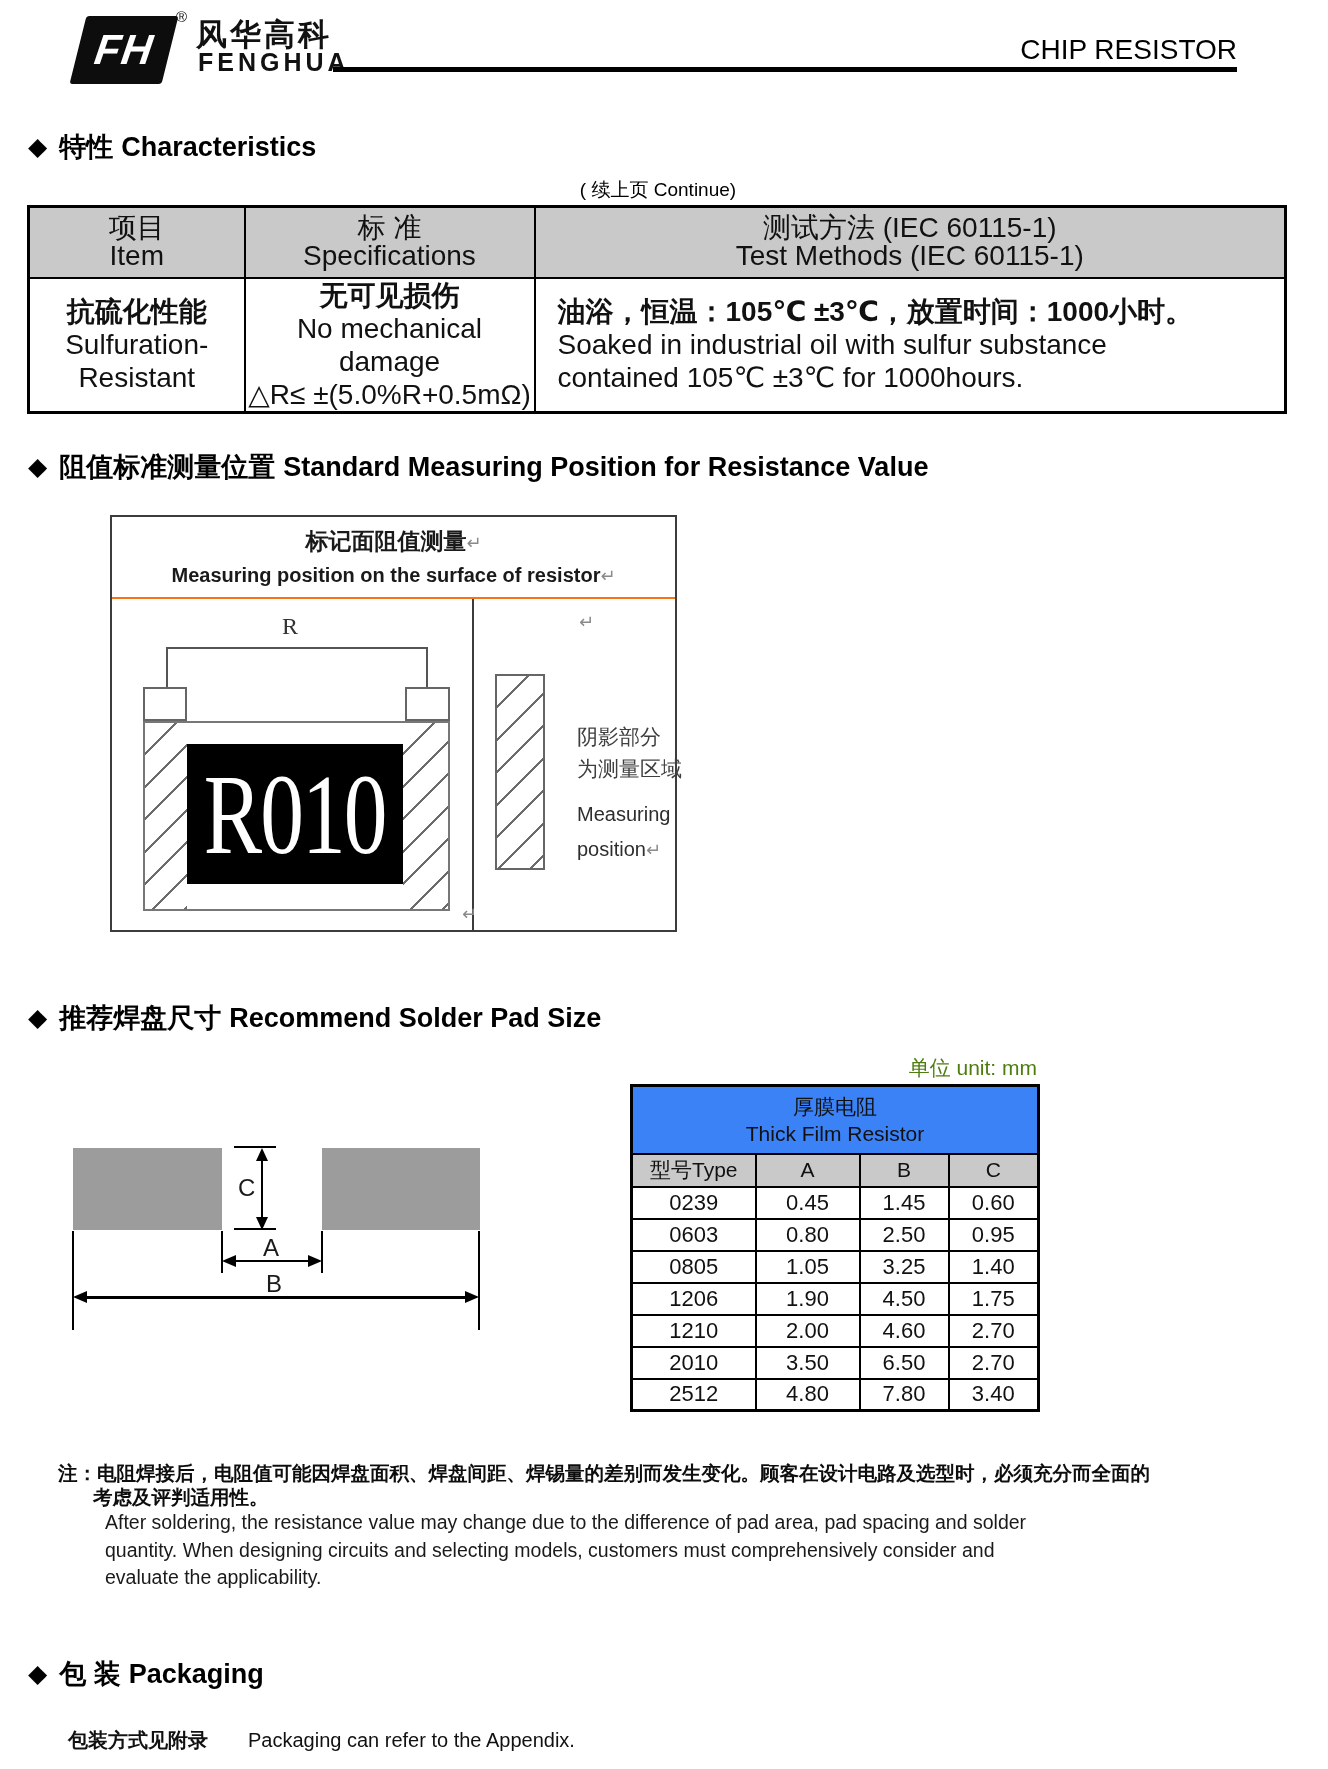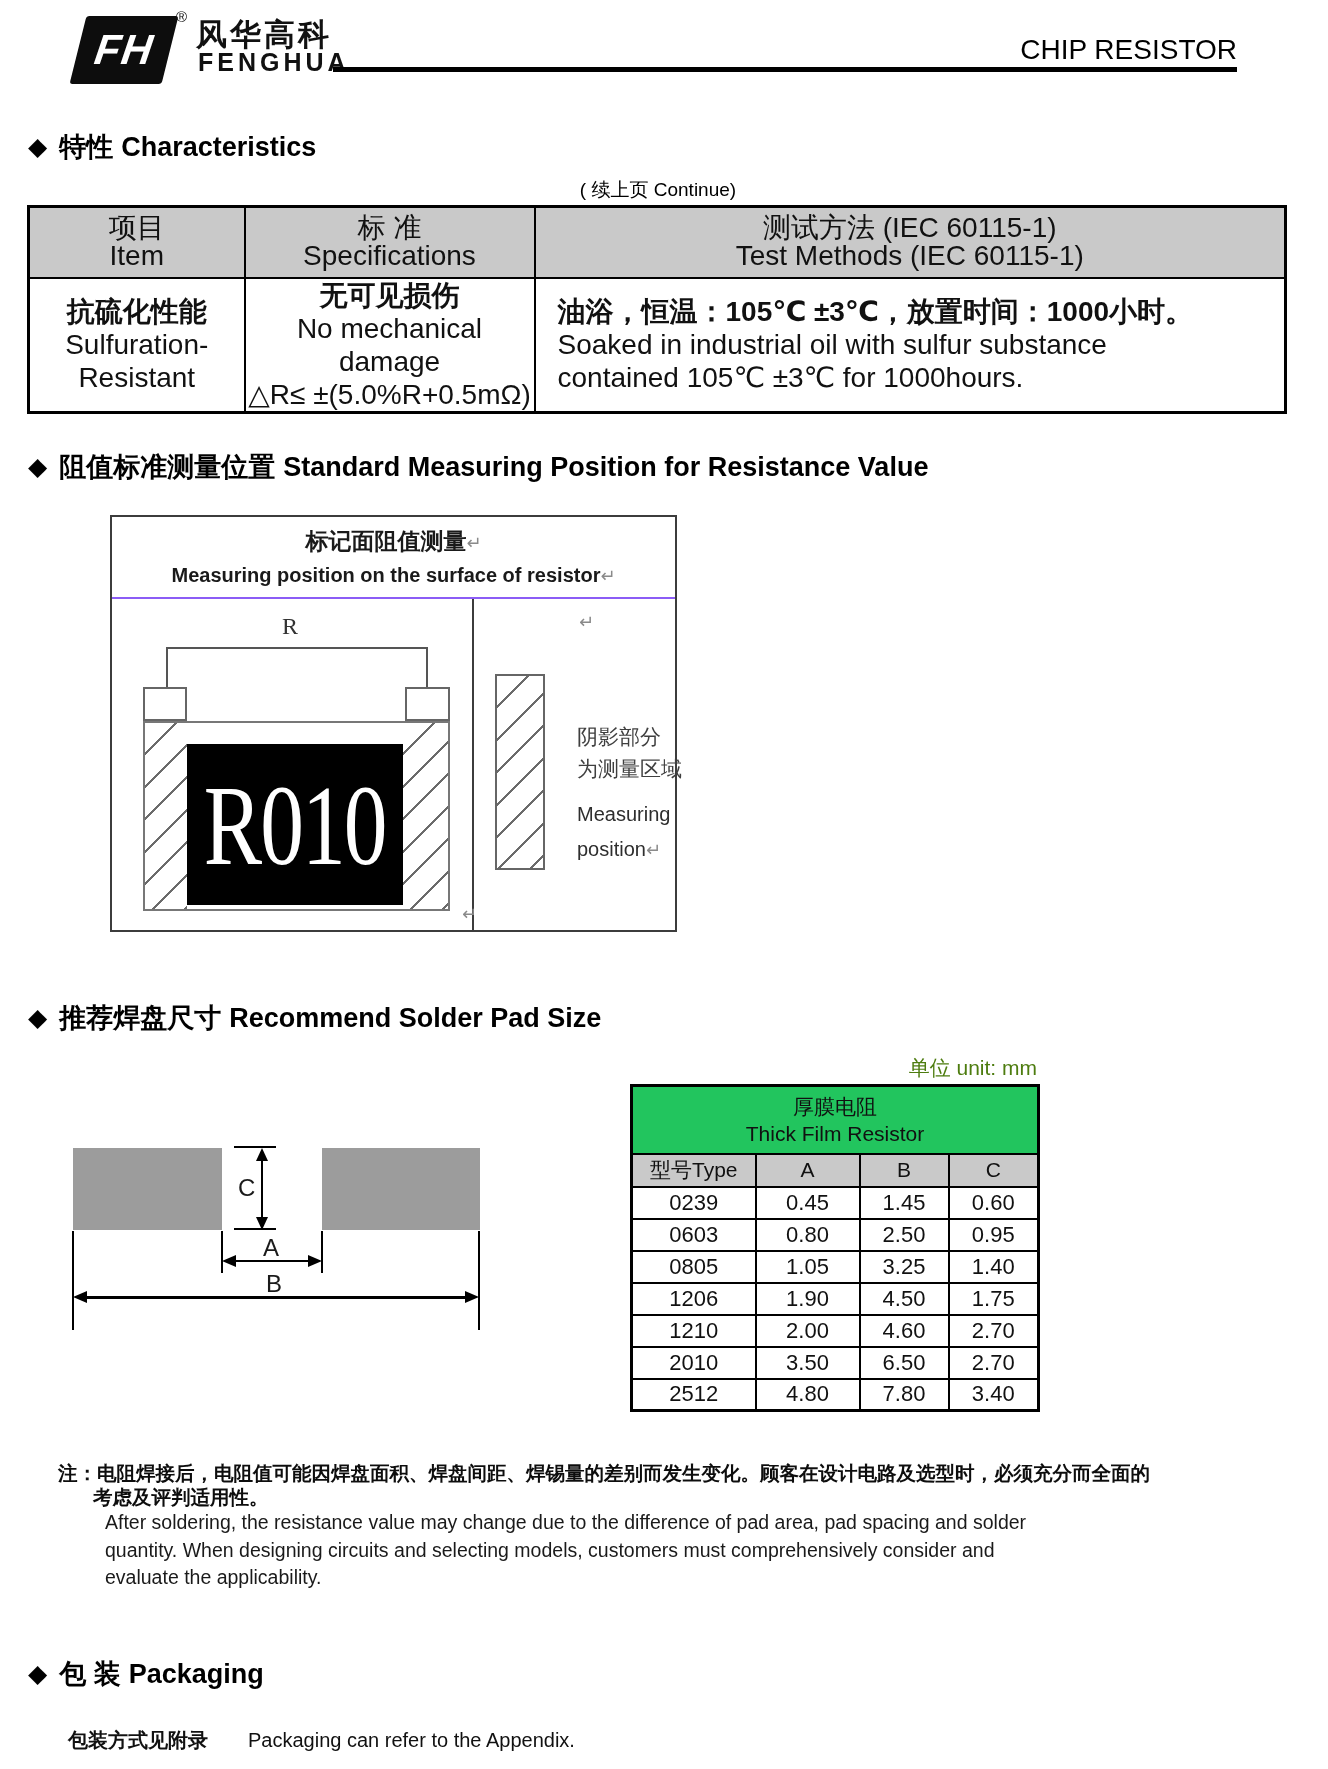--- a/index.html
+++ b/index.html
@@ -27,33 +27,33 @@
   table.char, table.char td { border:2px solid #000; }
   table.char { border-width:3px; }
   table.char td { font-size:28px; text-align:center; vertical-align:middle; }
   table.char tr.hd td { background:#c9c9c9; height:71px; line-height:28px; }
   table.char tr.bd td { height:131px; line-height:33px; background:#fff; }
   table.char td.left { text-align:left; padding-left:22px; }
   .cnb { font-weight:bold; }
 
   
   .dbox { position:absolute; left:110px; top:515px; width:567px; height:417px; border:2px solid #3c3c3c; }
-  .dbox-title { position:absolute; left:0; top:0; width:100%; height:82px; border-bottom:2px solid #8b5cf6; text-align:center; }
+  .dbox-title { position:absolute; left:0; top:0; width:100%; height:82px; border-bottom:2px solid #f97316; text-align:center; }
   .dbox-title .l1 { margin-top:9px; font-size:23px; font-weight:bold; color:#1a1a1a; }
   .dbox-title .l2 { margin-top:7px; font-size:20px; font-weight:bold; color:#1a1a1a; }
   .ret { color:#8a8a8a; font-weight:normal; font-size:18px; }
   .d-divider { position:absolute; left:360px; top:82px; width:2px; height:333px; background:#3c3c3c; }
   .r-label { position:absolute; left:170px; top:96px; font-family:"Liberation Serif","DejaVu Serif",serif; font-size:24px; color:#333; }
   .line { position:absolute; background:#555; }
   .term { position:absolute; top:170px; height:34px; border:2px solid #666; background:#fff; }
   .chip { position:absolute; left:31px; top:204px; width:307px; height:190px; border:2px solid #777; background:#fff; }
   .hatch { background:repeating-linear-gradient(135deg,#ffffff 0 21px,#6b6b6b 21px 23px); }
   .chip .h-l { position:absolute; left:0; top:0; width:42px; height:100%; }
   .chip .h-r { position:absolute; right:0; top:0; width:45px; height:100%; }
-  .chip .blk { position:absolute; left:42px; top:21px; width:216px; height:161px; background:#000; display:flex; align-items:center; justify-content:center; }
+  .chip .blk { position:absolute; left:42px; top:21px; width:216px; height:140px; background:#000; display:flex; align-items:center; justify-content:center; }
   .chip .blk span { color:#fff; font-family:"Liberation Serif","DejaVu Serif",serif; font-size:92px; transform:scale(0.95,1.25); letter-spacing:-2px; }
   .hrect { position:absolute; left:383px; top:157px; width:50px; height:196px; border:2px solid #666; }
   .shade-note { position:absolute; left:465px; white-space:nowrap; }
   .sn-cn { font-size:21px; color:#3f3f3f; }
   .sn-en { font-size:20px; color:#2e2e2e; }
 
   
   .unit-label { position:absolute; left:737px; top:1054px; width:300px; text-align:right; font-size:21px; color:#4d7c0f; }
   .pad { position:absolute; top:1148px; height:82px; background:#9c9c9c; }
   .dim-line { position:absolute; background:#000; }
@@ -61,21 +61,21 @@
   .tri { position:absolute; width:0; height:0; }
   .tri-up   { border-left:6px solid transparent; border-right:6px solid transparent; border-bottom:13px solid #000; }
   .tri-down { border-left:6px solid transparent; border-right:6px solid transparent; border-top:13px solid #000; }
   .tri-left { border-top:6px solid transparent; border-bottom:6px solid transparent; border-right:14px solid #000; }
   .tri-right{ border-top:6px solid transparent; border-bottom:6px solid transparent; border-left:14px solid #000; }
 
   table.pads { position:absolute; left:630px; top:1084px; border-collapse:collapse; table-layout:fixed; width:407px; }
   table.pads, table.pads td { border:2px solid #000; }
   table.pads { border-width:3px; }
   table.pads td { text-align:center; vertical-align:middle; font-size:21px; }
-  table.pads tr.tt td { background:#22c55e; height:68px; line-height:27px; }
+  table.pads tr.tt td { background:#3b82f6; height:68px; line-height:27px; }
   table.pads tr.ch td { background:#c9c9c9; height:33px; }
   table.pads tr.dr td { height:32px; font-size:22px; background:#fff; }
 
   
   .note-block { position:absolute; left:58px; top:1461px; width:1190px; }
   .note-cn { font-size:19.5px; font-weight:bold; line-height:24px; color:#0d0d0d; }
   .note-cn.ind { padding-left:35px; }
   .note-en { font-size:19.5px; line-height:27.5px; color:#1a1a1a; padding-left:47px; }
 
   .pack-line { position:absolute; left:68px; top:1727px; font-size:20px; }

